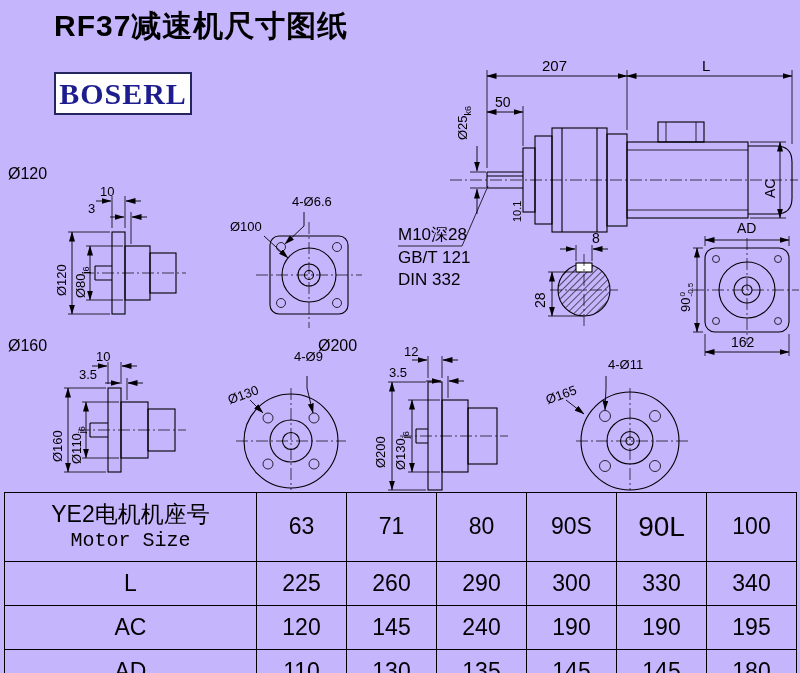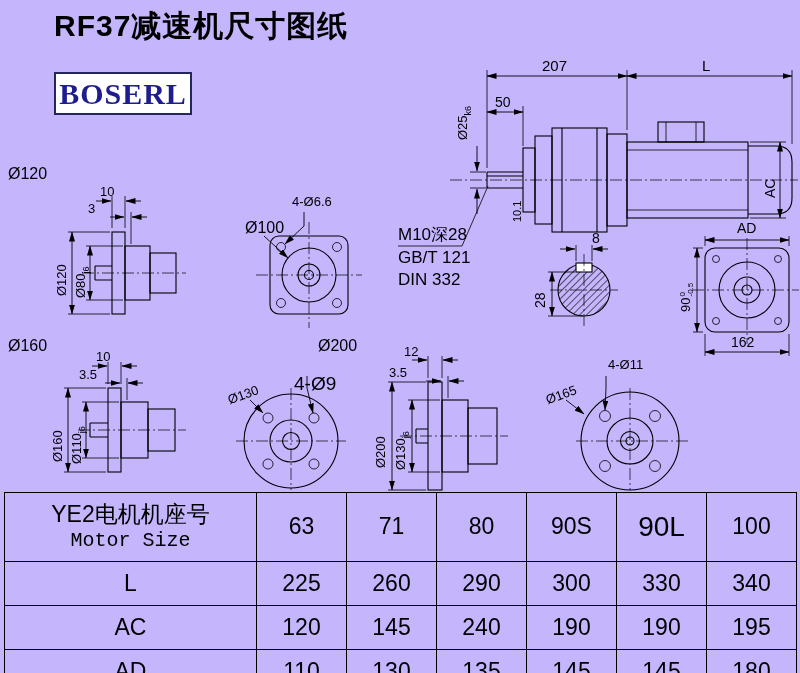--- a/index.html
+++ b/index.html
@@ -250,29 +250,29 @@
         <span>-0.5</span>
       </span></span>
 
   <span class="lbl" style="left:8px;top:166px;font-size:16px">Ø120</span>
   <span class="lbl" style="left:100px;top:185px;font-size:13px">10</span>
   <span class="lbl" style="left:88px;top:202px;font-size:13px">3</span>
   <span class="lbl rot" style="left:55px;top:296px;font-size:13px">Ø120</span>
   <span class="lbl rot" style="left:74px;top:298px;font-size:13px"><span>Ø80</span><sub class="fit">j6</sub></span>
 
   <span class="lbl" style="left:292px;top:195px;font-size:13px">4-Ø6.6</span>
-  <span class="lbl" style="left:245px;top:220px;font-size:16px">Ø100</span>
+  <span class="lbl" style="left:230px;top:220px;font-size:13px">Ø100</span>
 
   <span class="lbl" style="left:8px;top:338px;font-size:16px">Ø160</span>
   <span class="lbl" style="left:96px;top:350px;font-size:13px">10</span>
   <span class="lbl" style="left:79px;top:368px;font-size:13px">3.5</span>
   <span class="lbl rot" style="left:51px;top:462px;font-size:13px">Ø160</span>
   <span class="lbl rot" style="left:70px;top:464px;font-size:13px"><span>Ø110</span><sub class="fit">j6</sub></span>
 
-  <span class="lbl" style="left:294px;top:374px;font-size:19px">4-Ø9</span>
+  <span class="lbl" style="left:294px;top:350px;font-size:13px">4-Ø9</span>
   <span class="lbl rot20" style="left:226px;top:394px;font-size:13px">Ø130</span>
 
   <span class="lbl" style="left:318px;top:338px;font-size:16px">Ø200</span>
   <span class="lbl" style="left:404px;top:345px;font-size:13px">12</span>
   <span class="lbl" style="left:389px;top:366px;font-size:13px">3.5</span>
   <span class="lbl rot" style="left:374px;top:468px;font-size:13px">Ø200</span>
   <span class="lbl rot" style="left:394px;top:470px;font-size:13px"><span>Ø130</span><sub class="fit">j6</sub></span>
 
   <span class="lbl" style="left:608px;top:358px;font-size:13px">4-Ø11</span>
   <span class="lbl rot20" style="left:544px;top:394px;font-size:13px">Ø165</span>

